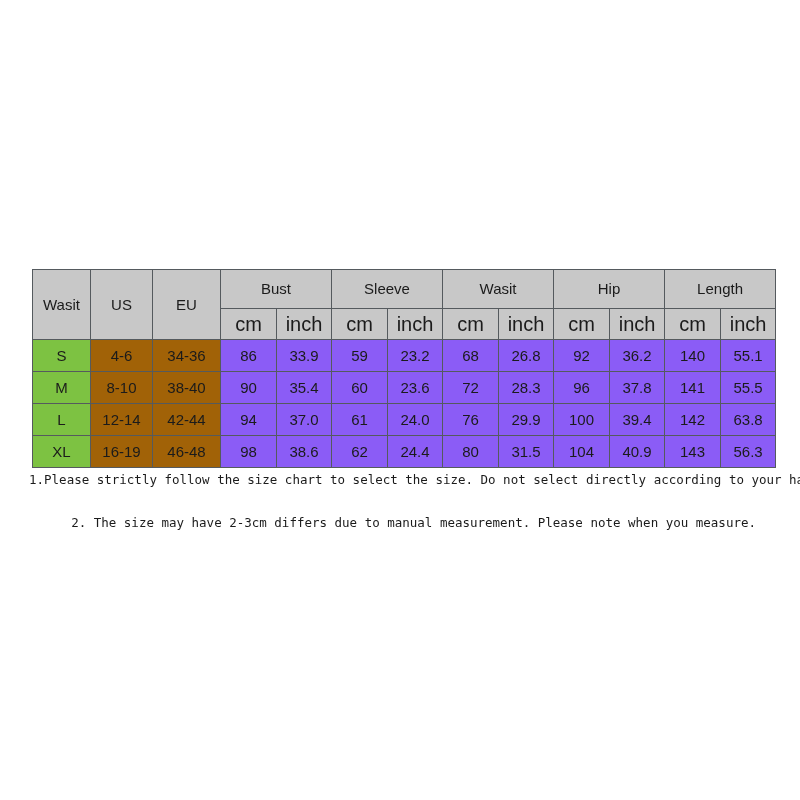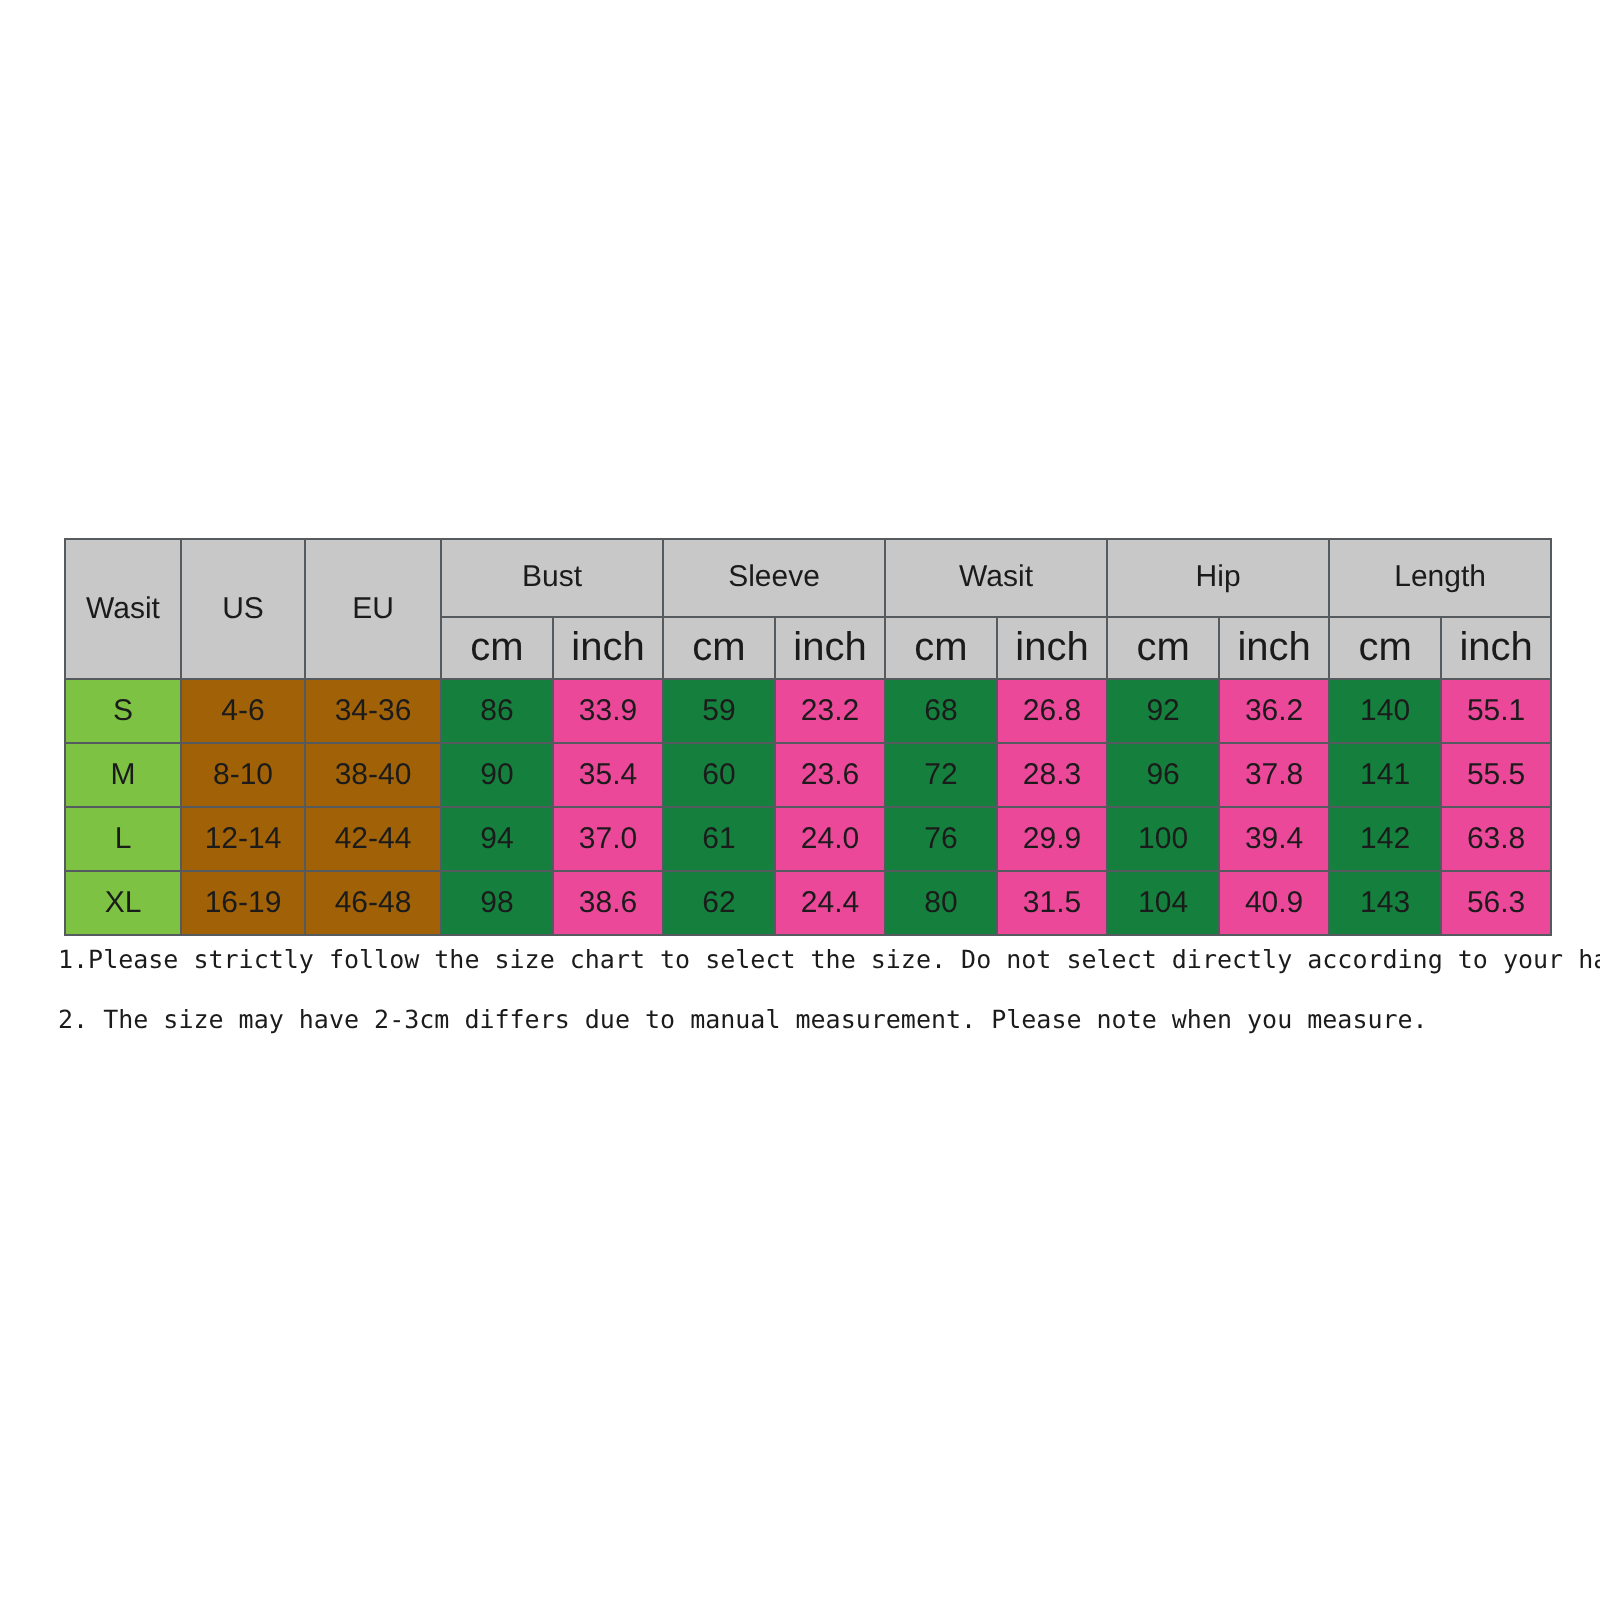--- a/index.html
+++ b/index.html
@@ -74,24 +74,24 @@
   }
   td.c-size {
     background: #7dc242;
     color: #111111;
   }
   td.c-intl {
     background: #a16207;
     color: #111111;
   }
   td.c-cm {
-    background: #15803d;
+    background: #8b5cf6;
   }
   td.c-inch {
-    background: #ec4899;
+    background: #8b5cf6;
   }
 
   
   col.w-size  { width: 58px; }
   col.w-us    { width: 62px; }
   col.w-eu    { width: 68px; }
   col.w-cm    { width: 56px; }
   col.w-inch  { width: 55px; }
 
   
@@ -102,21 +102,21 @@
     width: 740px;
   }
   .note-line {
     font-family: "DejaVu Sans Mono", "Liberation Mono", monospace;
     font-size: 12.5px;
     color: #1b1b1b;
     letter-spacing: 0px;
     white-space: nowrap;
   }
   .note-line.n1 { margin: 0 0 0 0; height: 30px; line-height: 20px; }
-  .note-line.n2 { margin: 0; height: 24px; line-height: 20px; }
+  .note-line.n2 { margin: 13px; height: 24px; line-height: 20px; text-align: right; }
 </style>
 </head>
 <body>
 
 <div id="size-chart-root">
 
   <div class="chart-table-wrap">
     <table class="size-table">
       <colgroup>
         <col class="w-size">

